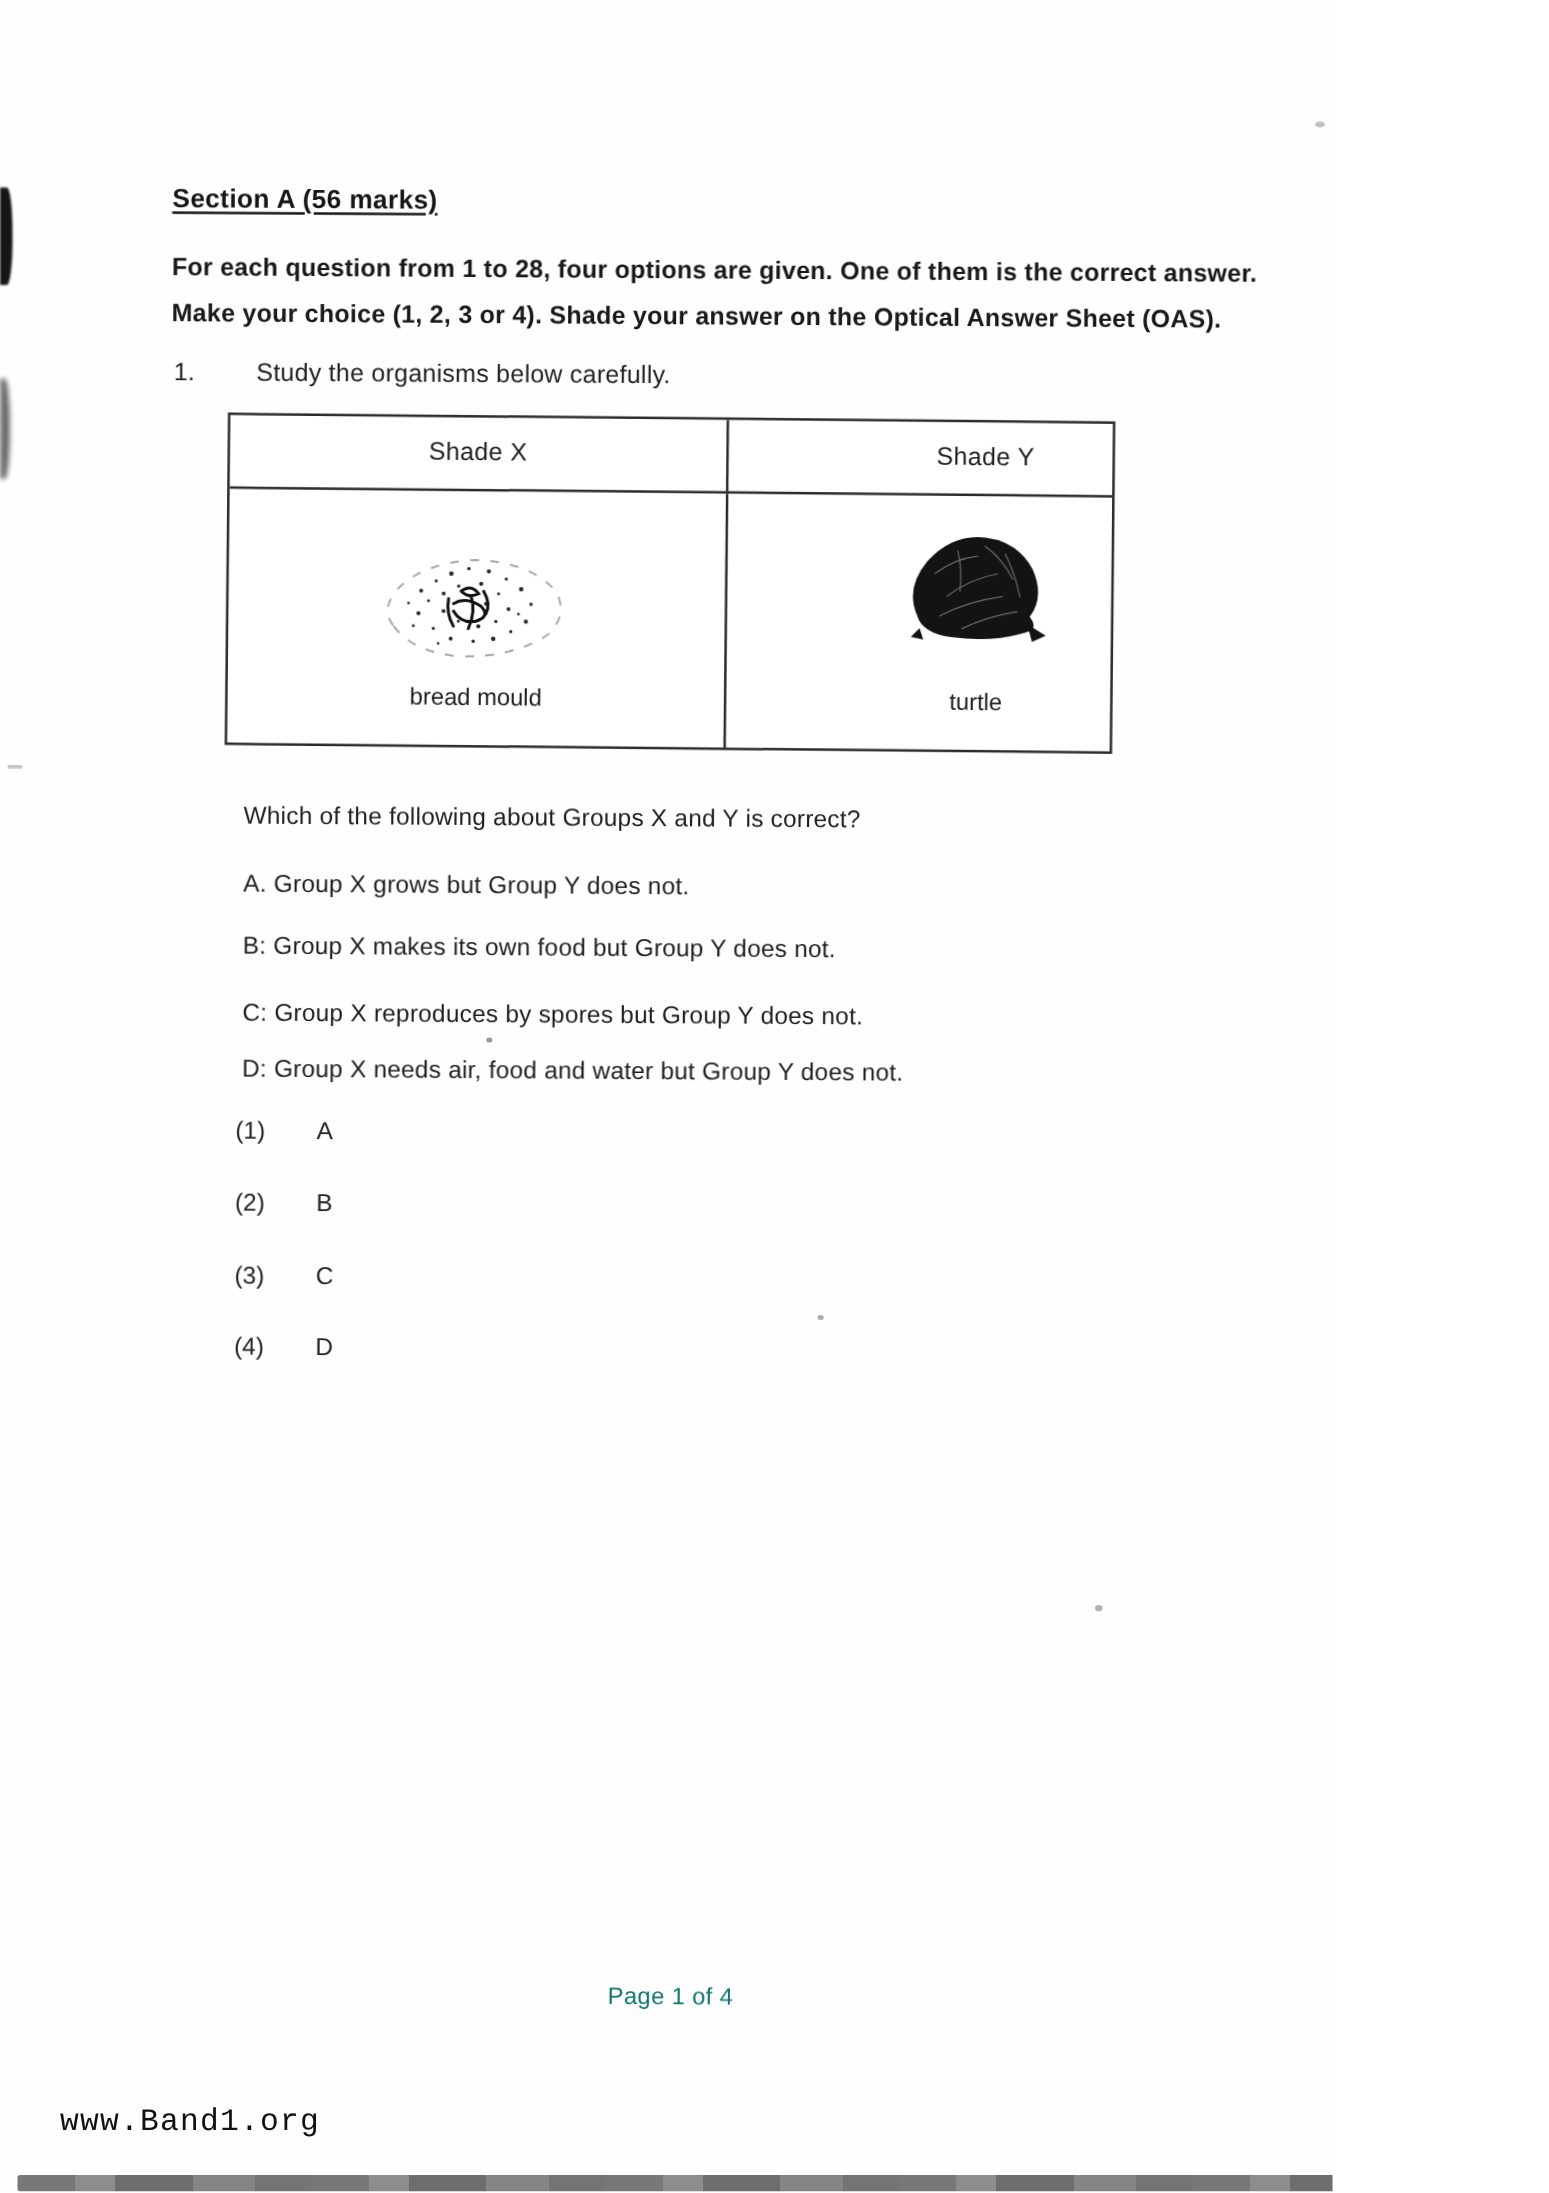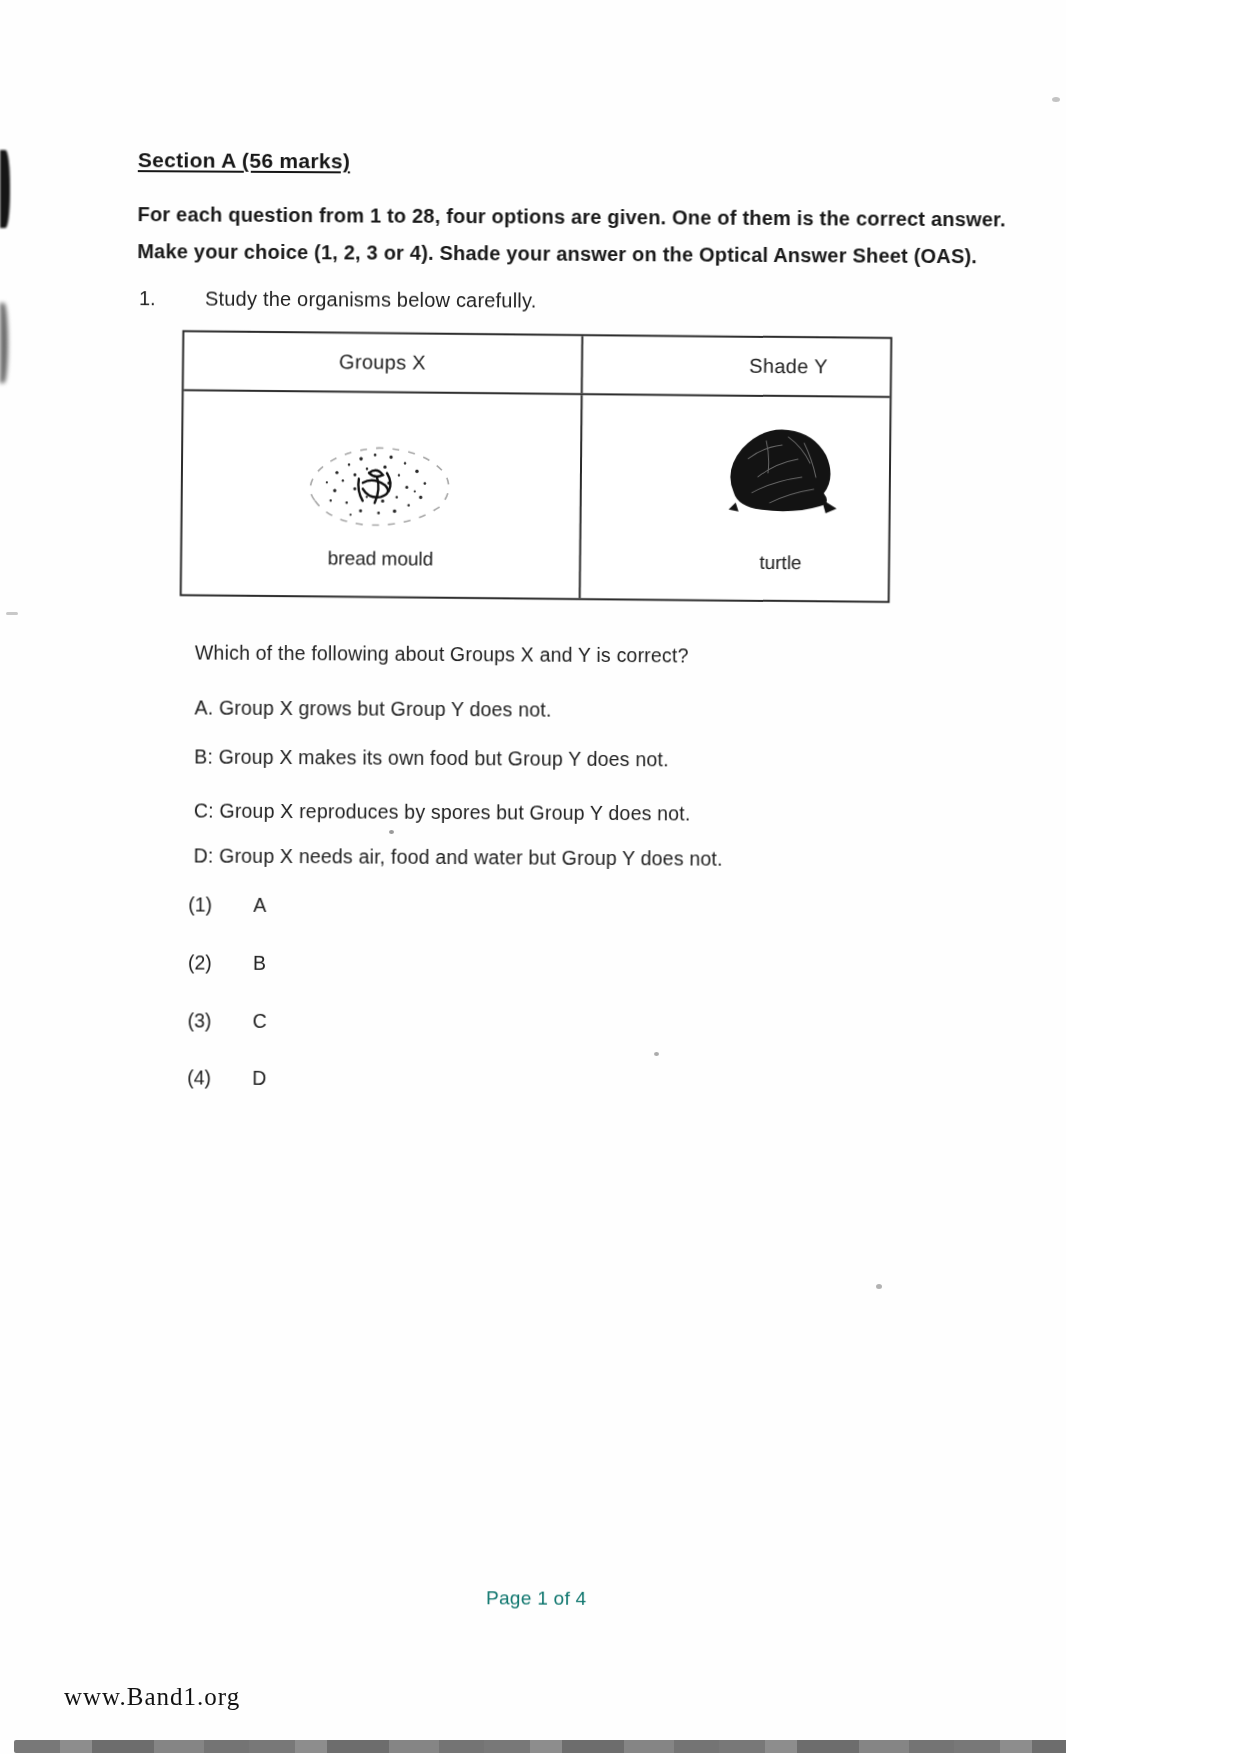--- a/index.html
+++ b/index.html
@@ -57,22 +57,22 @@
   .prompt { left:198px; top:641px; font-size:19.5px; color:#1e1e1e; letter-spacing:0.2px; }
   .statement { left:198px; font-size:19.5px; color:#1e1e1e; letter-spacing:0.2px; }
   .st-0 { top:696px; } .st-1 { top:745px; } .st-2 { top:799px; } .st-3 { top:844px; }
 
   .choice-number { left:193px; font-size:19.5px; color:#222; }
   .choice-letter { left:258px; font-size:19.5px; color:#222; }
   .ch-0 { top:893px; } .ch-1 { top:951px; } .ch-2 { top:1009px; } .ch-3 { top:1066px; }
 
   .page-indicator { left:495px; top:1585px; font-size:19px; color:#0f766e; letter-spacing:0.3px; }
   .watermark {
-    left:64px; top:1683px; font-size:25px; color:#111;
-    font-family:Liberation Serif, serif; letter-spacing:1px;
+    left:48px; top:1683px; font-size:25px; color:#111;
+    font-family:Liberation Mono, monospace; letter-spacing:1px;
   }
 
   .bottom-strip {
     position:absolute; left:14px; top:1740px; width:1170px; height:13px;
     background:repeating-linear-gradient(90deg,
       #787878 0 46px, #8d8d8d 46px 78px, #6d6d6d 78px 140px,
       #858585 140px 190px, #747474 190px 235px);
     filter:blur(0.6px); border-radius:2px;
   }
 
@@ -99,21 +99,21 @@
       <div>For each question from 1 to 28, four options are given. One of them is the correct answer.</div>
       <div>Make your choice (1, 2, 3 or 4). Shade your answer on the Optical Answer Sheet (OAS).</div>
     </div>
 
     <div class="abs q-number">1.</div>
     <div class="abs q-stem">Study the organisms below carefully.</div>
 
     <div class="abs organism-table">
       <div class="table-header-row">
         <div class="cell col1 header-cell">
-          <span>Groups X</span>
+          <span>Shade X</span>
         </div>
         <div class="cell col2 header-cell">
           <span>Shade Y</span>
         </div>
       </div>
       <div class="table-body-row">
         <div class="cell col1">
           <svg class="illus" width="168" height="92" viewBox="0 0 168 92">
             <path d="M18,62 Q8,50 20,34 Q40,12 82,9 Q128,10 148,34 Q158,52 142,68 Q112,88 68,86 Q32,82 18,62" fill="none" stroke="#8a8a8a" stroke-width="1.6" stroke-dasharray="7 9" opacity="0.75"></path>
             <g fill="#2a2a2a">

